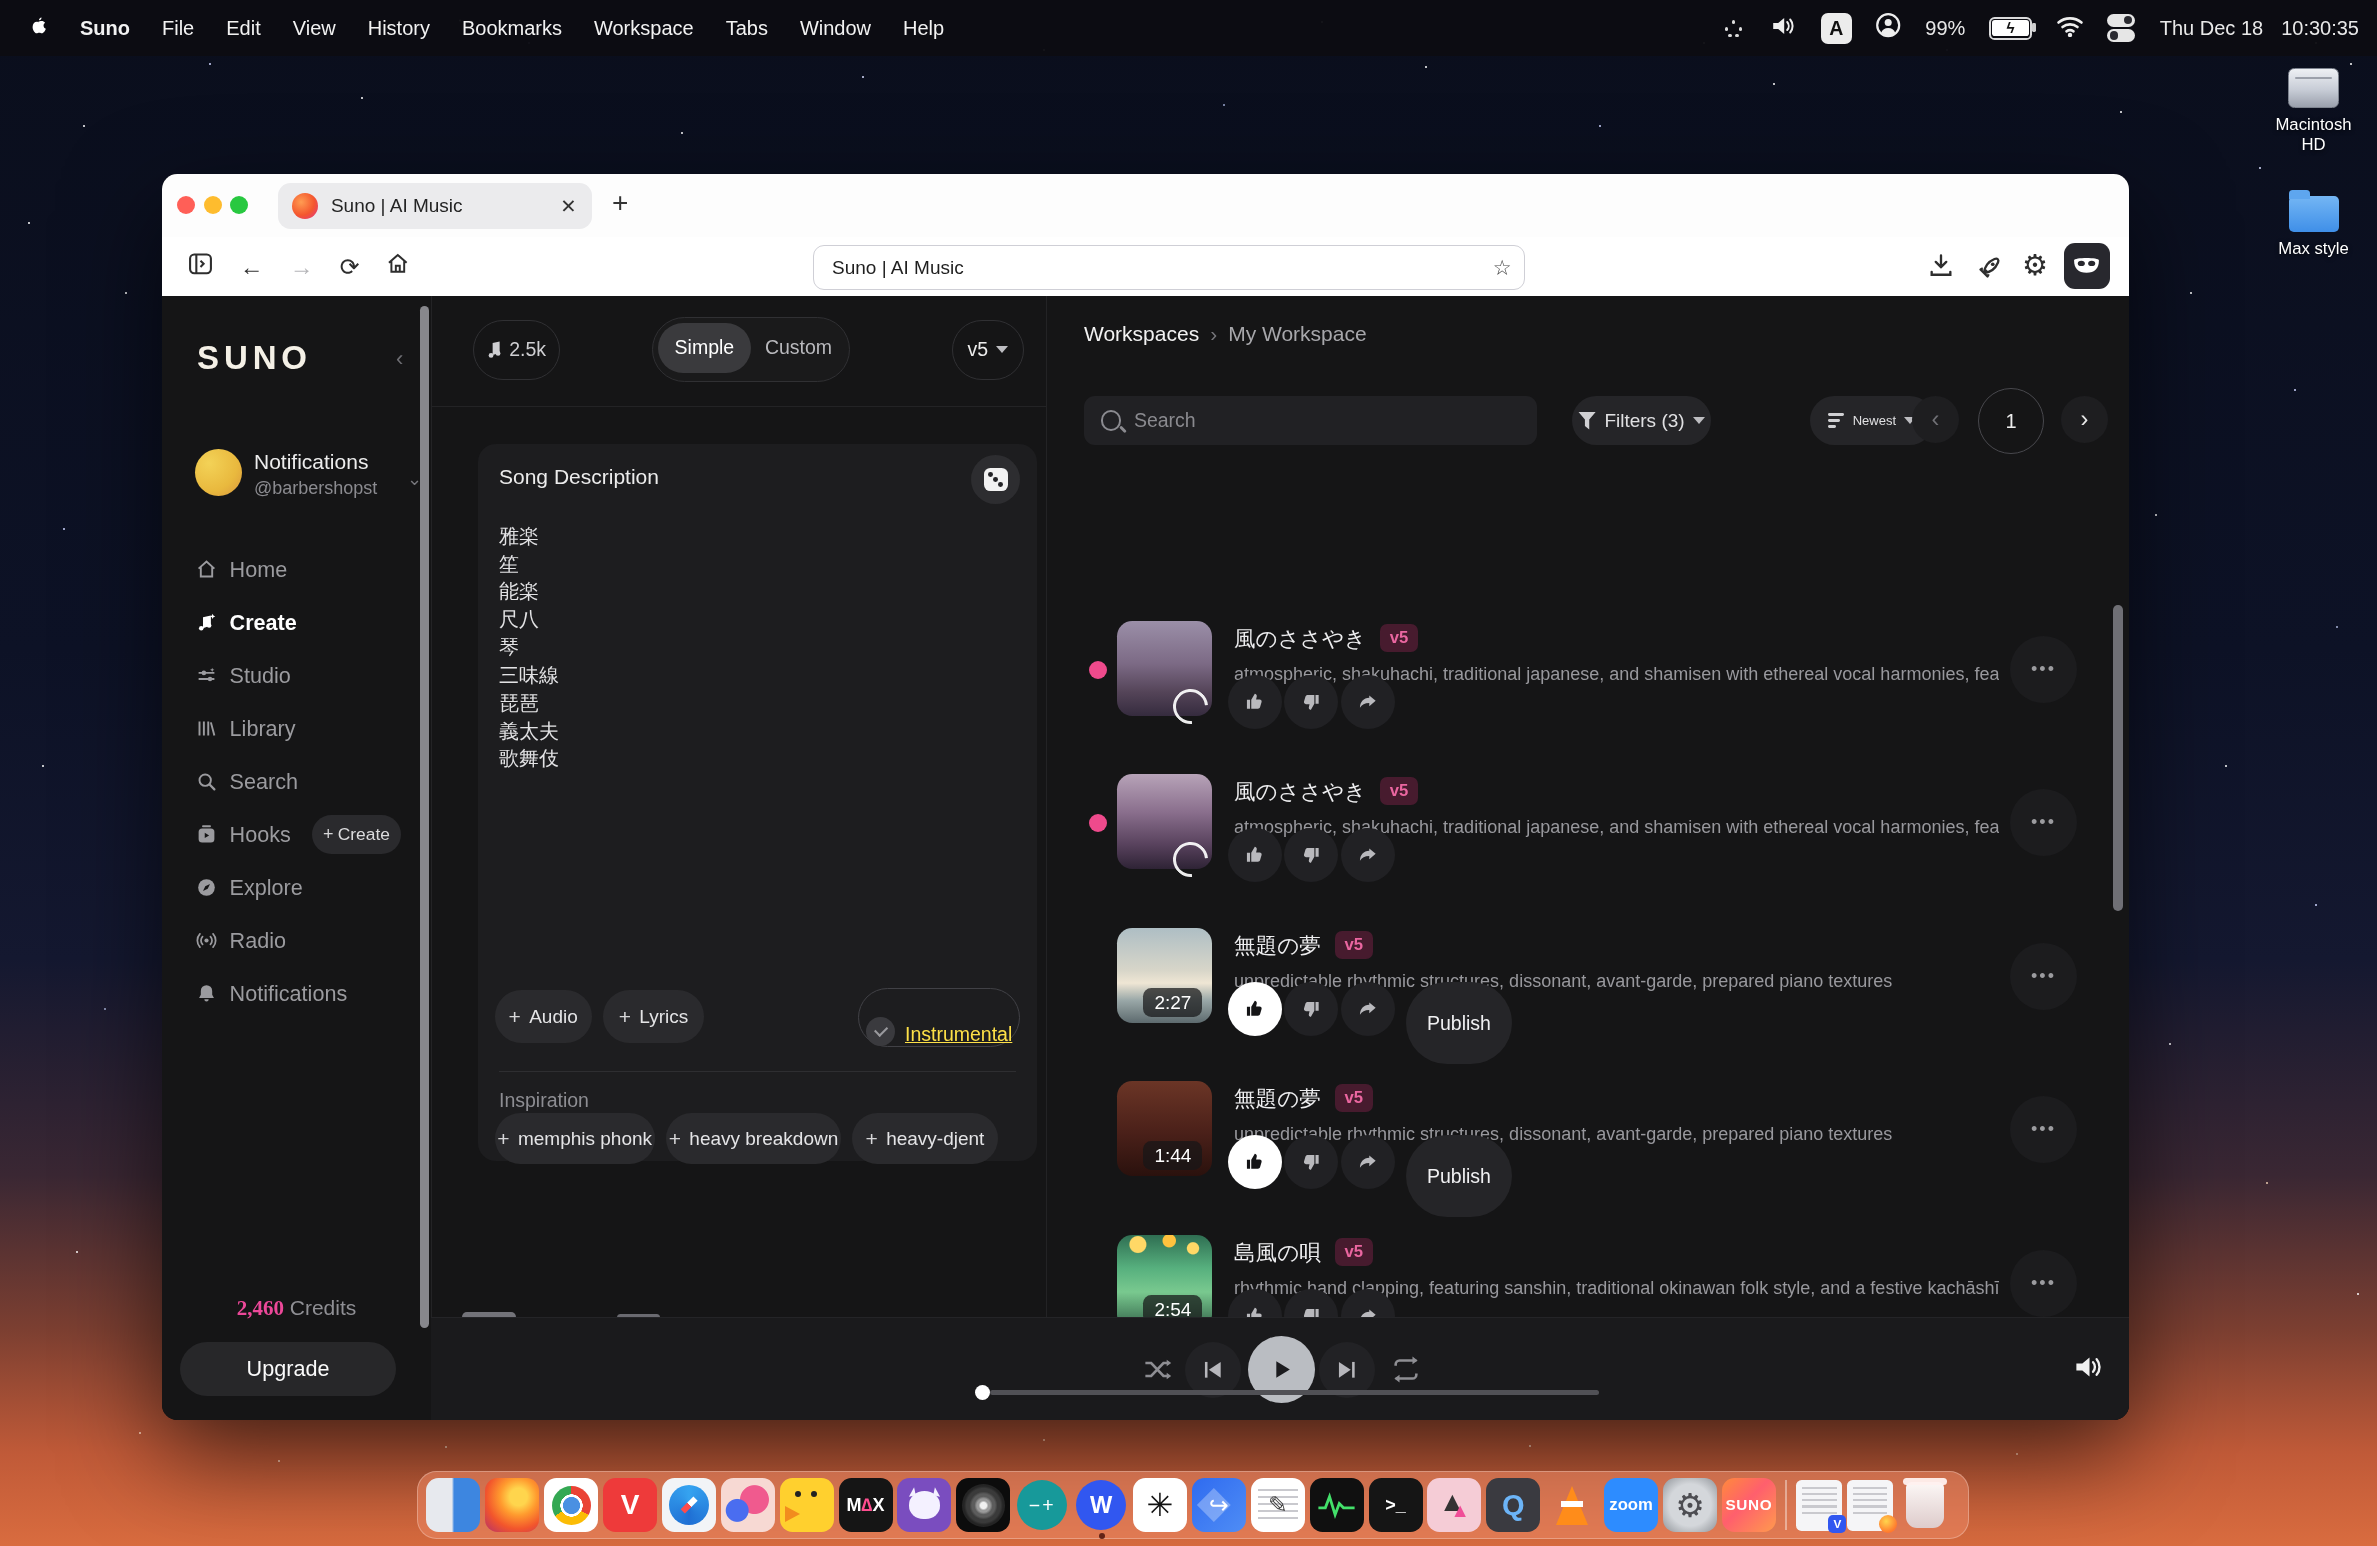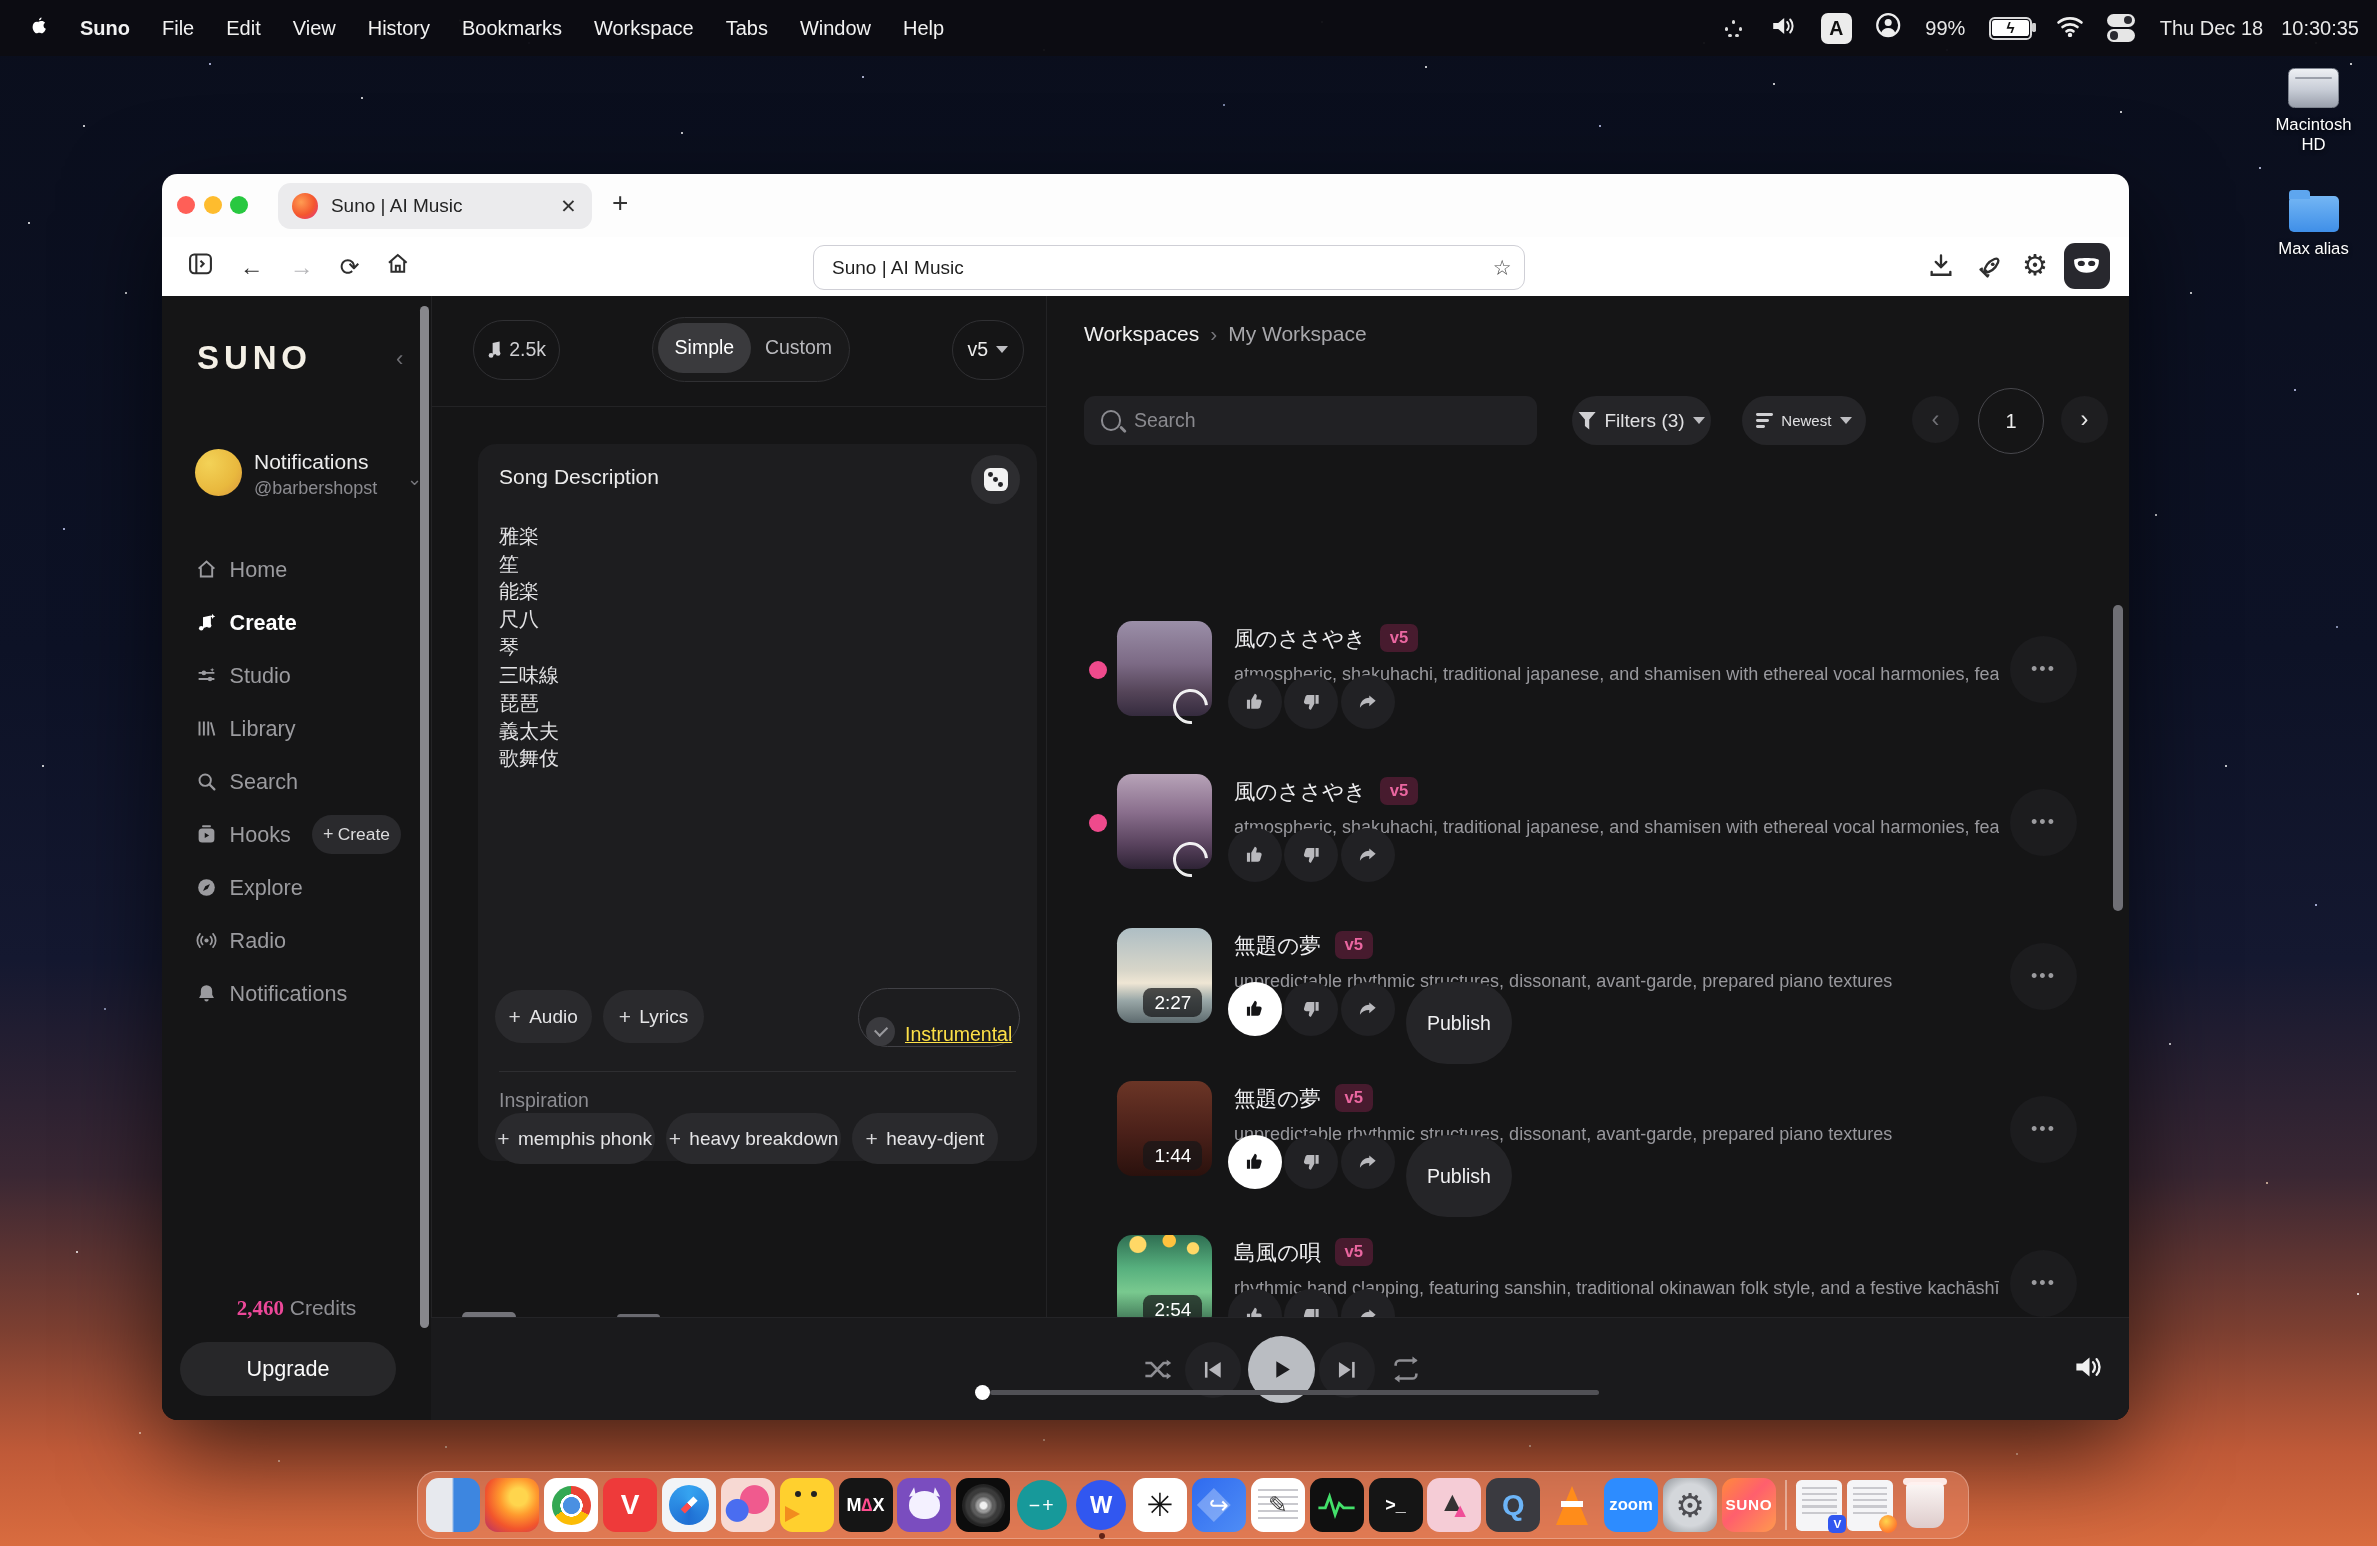--- a/index.html
+++ b/index.html
@@ -102,21 +102,21 @@
   .trashbtn{left:305px;top:1064px;width:61px;height:61px;border-radius:50%;background:#242427;display:flex;align-items:center;justify-content:center;}
   .createbtn{left:384px;top:1059px;width:491px;height:67px;border-radius:694px;display:flex;align-items:center;justify-content:center;gap:12.5px;color:#fff;font-size:26px;font-weight:600;
     background:linear-gradient(100deg,#df6a33 0%,#e4652f 20%,#ec5a7a 36%,#e8479a 46%,#e25f46 60%,#e06a33 80%,#d96a36 100%);}
   
   .breadcrumb{left:922px;top:26.4px;font-size:21px;display:flex;gap:11px;align-items:center;}
   .searchbar{left:922px;top:100px;width:453px;height:49px;background:#212124;border-radius:11px;display:flex;align-items:center;color:#8a8a8f;font-size:19.5px;}
   .mag{width:16.7px;height:16.7px;border:2.8px solid #8b8b90;border-radius:50%;position:relative;margin:0 12.5px 0 16.7px;}
   .mag:after{content:'';position:absolute;width:8.3px;height:2.8px;background:#8b8b90;transform:rotate(45deg);right:-7.6px;bottom:-2.1px;border-radius:1.4px;}
   .filterbtn{left:1410px;top:100px;width:139px;height:49px;background:#252528;border-radius:694px;display:flex;align-items:center;justify-content:center;gap:8.3px;color:#e0e0e2;font-size:19px;}
   .funnel{width:18px;height:18px;background:#d0d0d3;clip-path:polygon(0 0,100% 0,62% 45%,62% 100%,38% 80%,38% 45%);}
-  .sortbtn{left:1580px;top:100px;width:124px;height:49px;background:#252528;border-radius:694px;display:flex;align-items:center;justify-content:center;gap:8.3px;color:#e0e0e2;font-size:15px;}
+  .sortbtn{left:1648px;top:100px;width:124px;height:49px;background:#252528;border-radius:694px;display:flex;align-items:center;justify-content:center;gap:8.3px;color:#e0e0e2;font-size:13px;}
   .sorticon{display:flex;flex-direction:column;gap:3.5px;}
   .sorticon i{height:2.8px;background:#d0d0d3;border-radius:1.4px;display:block;}
   .pgprev{left:1750px;top:100px;width:47px;height:47px;border-radius:50%;background:#1e1e20;color:#707075;font-size:23.6px;display:flex;align-items:center;justify-content:center;}
   .pgnum{left:1816px;top:92px;width:64px;height:64px;border-radius:50%;border:1.4px solid #48484d;color:#ededed;font-size:20px;display:flex;align-items:center;justify-content:center;}
   .pgnext{left:1899px;top:100px;width:47px;height:47px;border-radius:50%;background:#1e1e20;color:#e8e8e8;font-size:23.6px;display:flex;align-items:center;justify-content:center;}
   .listwrap{left:884px;top:292px;width:1082px;height:851px;overflow:hidden;}
   .songrow{left:0;width:1082px;height:146px;}
   .newdot{position:absolute;left:43px;top:40px;width:18px;height:18px;border-radius:50%;background:#ef4a8c;}
   .thumb{position:absolute;left:71px;top:0;width:95px;height:95px;border-radius:15.3px;overflow:hidden;}
   .spinner{position:absolute;left:127px;top:68px;width:29px;height:29px;border-radius:50%;border:3.5px solid rgba(255,255,255,.92);border-right-color:transparent;transform:rotate(40deg);}
@@ -216,21 +216,21 @@
         </span>
     </div>
   </div>
 
   <div class="dicon s" style="left:2265px;top:68px;">
     <div class="hd-ic"></div>
     <div>Macintosh HD</div>
   </div>
   <div class="dicon s" style="left:2265px;top:196px;">
     <div class="folder-ic"></div>
-    <div>Max alias</div>
+    <div>Max style</div>
   </div>
 
   <div class="window s">
     <div class="titlebar">
       <span class="tl" style="left:15.3px;background:#ff5f57"></span>
       <span class="tl" style="left:42px;background:#febc2e"></span>
       <span class="tl" style="left:68px;background:#28c840"></span>
       <div class="tab">
         <span class="tabfav"></span>
         <span>Suno | AI Music</span>

